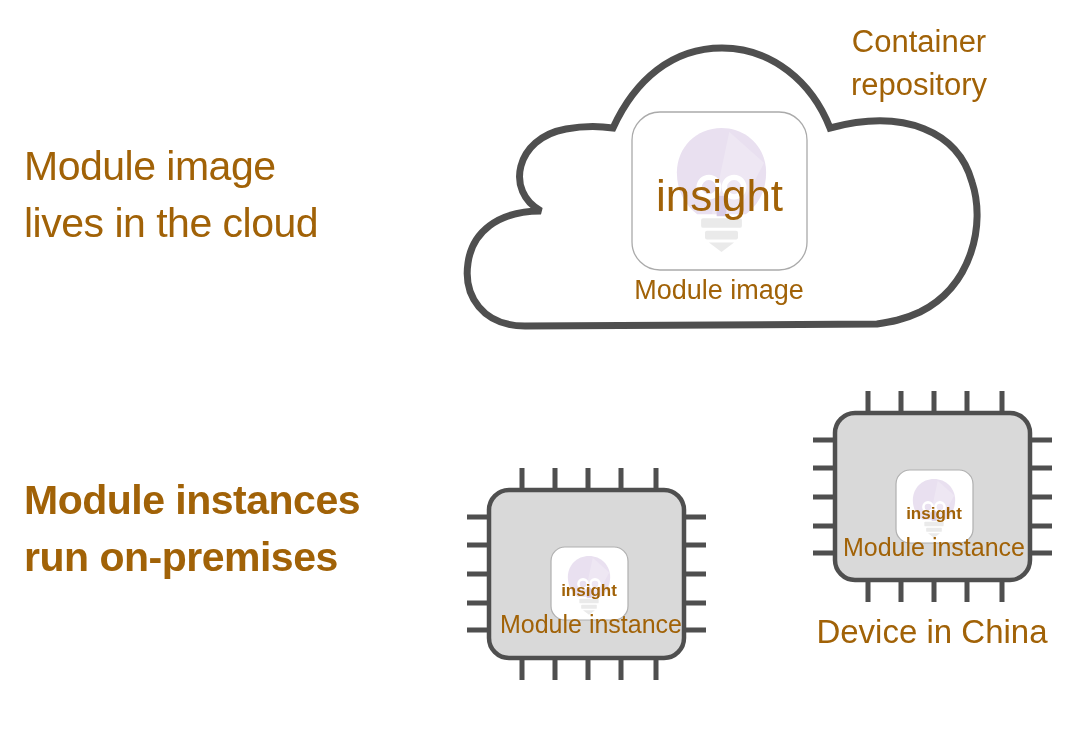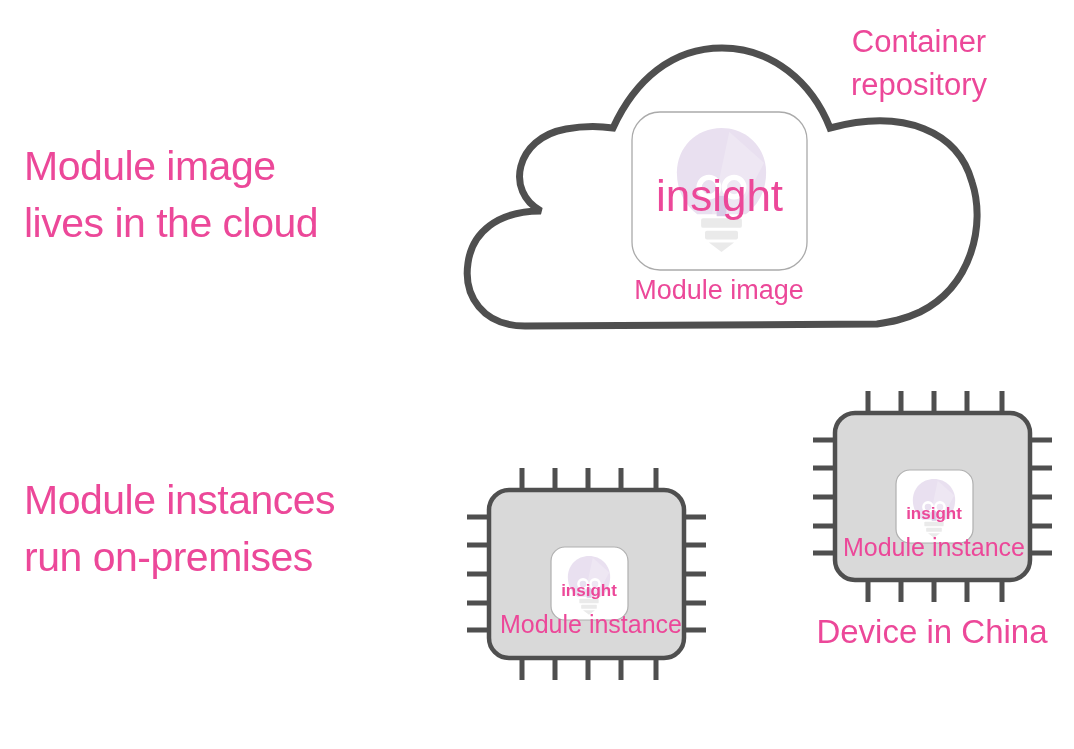--- a/index.html
+++ b/index.html
@@ -6,21 +6,21 @@
   #canvas {
     position: relative;
     width: 1074px;
     height: 749px;
     background: #ffffff;
     overflow: hidden;
     font-family: "Liberation Sans", "DejaVu Sans", sans-serif;
     color: #1a1a1a;
   }
   #diagram-svg { position: absolute; left: 0; top: 0; z-index: 1; }
-  .txt { position: absolute; z-index: 2; white-space: pre-line; color: #ec4899; }
+  .txt { position: absolute; z-index: 2; white-space: pre-line; color: #a16207; }
   .heading {
     font-size: 41px;
     line-height: 57px;
     font-weight: 300;
     letter-spacing: -0.5px;
   }
   .caption-top {
     font-size: 31px;
     line-height: 43px;
     font-weight: 300;
@@ -106,21 +106,21 @@
                M813 440H835 M813 468H835 M813 497H835 M813 526H835 M813 553H835
                M1030 440H1052 M1030 468H1052 M1030 497H1052 M1030 526H1052 M1030 553H1052" stroke="#4f4f4f" stroke-width="5" fill="none"></path>
       <rect x="835" y="413" width="195" height="167" rx="20" fill="#d9d9d9" stroke="#4f4f4f" stroke-width="4.5"></rect>
       <rect x="896" y="470" width="77" height="73" rx="14" fill="#ffffff" stroke="#b0b0b0" stroke-width="1.2"></rect>
       <use href="#bulb" transform="translate(911,478) scale(0.46)"></use>
     </g>
   </svg>
 
   <div class="txt heading" style="left:24px; top:138px; width:380px;">Module image
 lives in the cloud</div>
-  <div class="txt heading" style="left:24px; top:472px; width:400px;">Module instances
+  <div class="txt heading" style="left:24px; top:472px; width:400px;font-weight:bold;">Module instances
 run on-premises</div>
 
   <div class="txt caption-top" style="left:812px; top:20px; width:214px;">Container
 repository</div>
 
   <div class="txt app-name-big" style="left:627px; top:172px; width:185px;">insight</div>
   <div class="txt module-label" style="left:594px; top:274px; width:250px;">Module image</div>
 
   <div class="txt app-name-small" style="left:539px; top:581px; width:100px;">insight</div>
   <div class="txt instance-label" style="left:441px; top:609px; width:300px;">Module instance</div>

